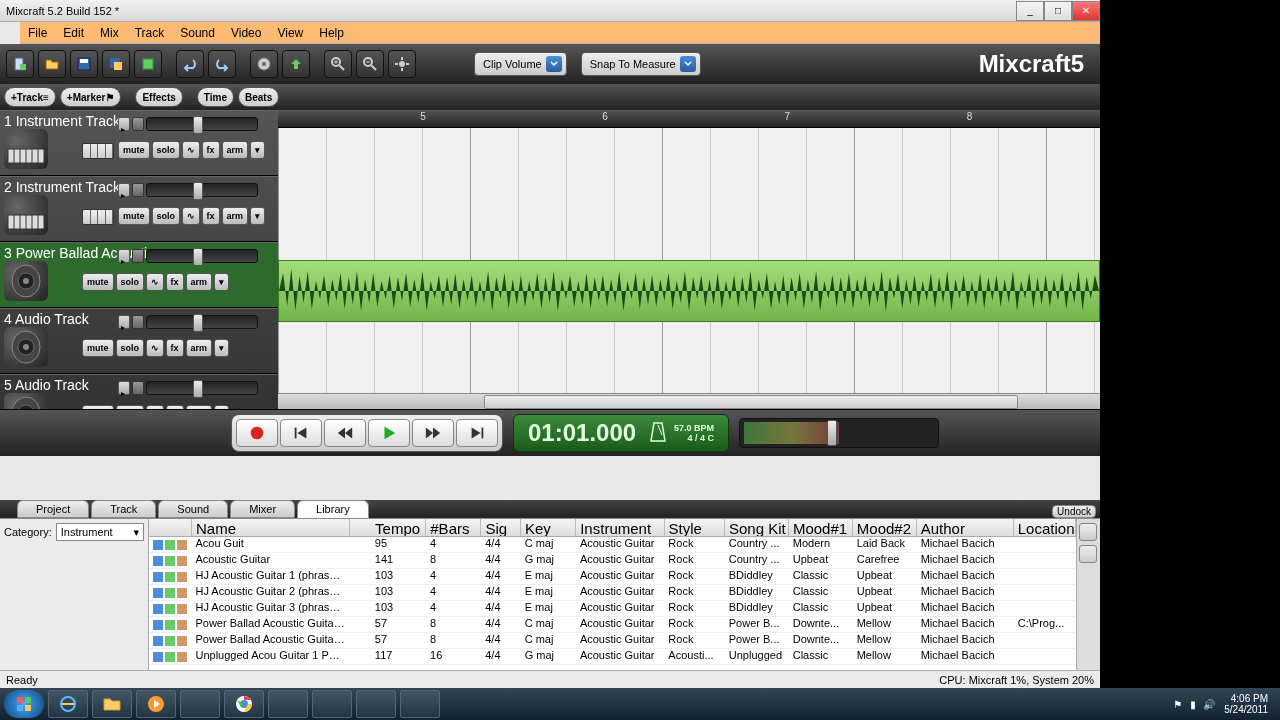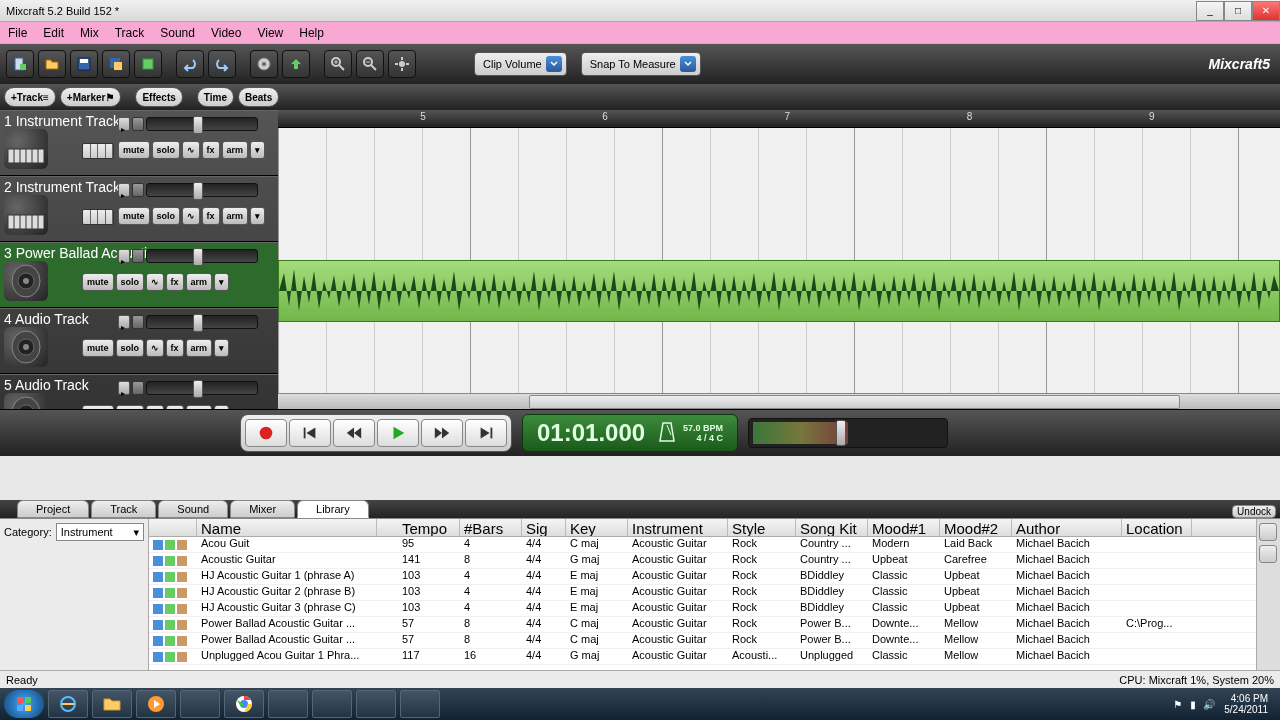--- a/index.html
+++ b/index.html
@@ -1,31 +1,31 @@
 <!DOCTYPE html>
 <html><head>
 <meta charset="utf-8">
 <style>
 * { margin: 0; padding: 0; box-sizing: border-box; font-family: Tahoma, sans-serif; }
 html, body { width: 1280px; height: 720px; overflow: hidden; background: #000; }
-.window { width: 1280px; height: 688px; background: #e8e8e8; display: flex; flex-direction: column; }
+.window { width: 1100px; height: 688px; background: #e8e8e8; display: flex; flex-direction: column; }
 .titlebar { height: 22px; background: linear-gradient(#f0f0f0,#d9d9d9); display: flex; align-items: center; border-bottom: 1px solid #aaa; }
 .titlebar-text { font-size: 11px; padding-left: 6px; flex: 1; }
 .winbtns { display: flex; }
 .winbtn { width: 28px; height: 20px; border: 1px solid #888; background: linear-gradient(#f5f5f5,#ddd); font-size: 10px; text-align: center; line-height: 18px; cursor: pointer; }
 .winbtn.close { background: linear-gradient(#f77,#d33); color: #fff; }
-.menubar { height: 22px; background: #f9a8d4; display: flex; align-items: center; border-bottom: 1px solid #bbb; }
+.menubar { height: 22px; background: #fdba74; display: flex; align-items: center; border-bottom: 1px solid #bbb; margin-left: 20px; }
 .menuitem { padding: 0 8px; font-size: 12px; height: 20px; line-height: 20px; cursor: pointer; }
 .toolbar { height: 40px; background: linear-gradient(#555,#222); display: flex; align-items: center; padding: 0 6px; gap: 4px; position: relative; }
 .tbtn { width: 28px; height: 28px; background: linear-gradient(#555,#333); border: 1px solid #111; border-radius: 4px; display: flex; align-items: center; justify-content: center; cursor: pointer; }
 .tbtn svg { width: 16px; height: 16px; }
 .tsep { width: 6px; }
 .dropdown { display: flex; align-items: center; background: linear-gradient(#eee,#ccc); border: 1px solid #555; border-radius: 4px; height: 24px; padding: 0 4px 0 8px; font-size: 11px; cursor: pointer; gap: 4px; }
 .dropdown .dd-arrow { width: 16px; height: 16px; background: linear-gradient(#4a90d9,#2a5a9a); border-radius: 3px; display: flex; align-items: center; justify-content: center; }
-.logo { position: absolute; right: 10px; color: #fff; font-size: 14px; font-style: italic; font-weight: bold; }
+.logo { position: absolute; right: 16px; color: #fff; font-size: 24px; font-weight: bold; }
 
 .tcstrip { height: 26px; background: linear-gradient(#555,#222); display: flex; align-items: center; padding: 0 4px; gap: 4px; }
 .pill { height: 20px; background: linear-gradient(#eee,#ccc); border: 1px solid #555; border-radius: 10px; font-size: 10px; padding: 0 6px; display: flex; align-items: center; cursor: pointer; font-weight: bold; }
 
 .trackarea { height: 300px; display: flex; background: #333; border-bottom: 1px solid #000; overflow: hidden; }
 .trackpanel { width: 278px; background: linear-gradient(#555,#333); overflow: hidden; }
 .track { height: 66px; border-top: 1px solid #666; border-bottom: 1px solid #000; position: relative; }
 .track.selected { background: #2d6b2d; }
 .trackname { font-size: 14px; color: #fff; padding: 2px 4px; }
 .trackrow1 { position: absolute; top: 6px; left: 118px; display: flex; align-items: center; gap: 2px; }
@@ -44,21 +44,21 @@
 .ruler { height: 18px; background: linear-gradient(#555,#222); border-bottom: 1px solid #000; position: relative; }
 .ruler .tick { position: absolute; font-size: 10px; color: #ddd; top: 1px; }
 .gridline { position: absolute; top: 18px; bottom: 0; width: 1px; background: #ccc; }
 .gridline.major { background: #999; }
 .clip { position: absolute; background: linear-gradient(#a4dc7b,#72b64a); border: 1px solid #3a7a1a; overflow: hidden; }
 .waveform { position: absolute; inset: 0; }
 .waveform svg { width: 100%; height: 100%; }
 .hscroll { height: 16px; background: linear-gradient(#ddd,#bbb); position: absolute; bottom: 0; left: 0; right: 0; border-top: 1px solid #888; display: flex; }
 .hscroll .thumb { position: absolute; left: 25%; right: 10%; height: 14px; top: 1px; background: linear-gradient(#eee,#ccc); border: 1px solid #888; border-radius: 2px; }
 
-.transport { height: 46px; background: linear-gradient(#555,#222); display: flex; align-items: center; padding: 0 10px; gap: 10px; }
+.transport { height: 46px; background: linear-gradient(#555,#222); display: flex; align-items: center; padding: 0 1px; gap: 10px; }
 .tbtngroup { display: flex; background: linear-gradient(#eee,#ccc); border: 1px solid #555; border-radius: 8px; padding: 4px; gap: 2px; }
 .transbtn { width: 42px; height: 28px; background: linear-gradient(#fff,#ddd); border: 1px solid #888; border-radius: 4px; display: flex; align-items: center; justify-content: center; cursor: pointer; }
 .transbtn svg { width: 18px; height: 18px; }
 .recbtn circle { fill: #d22; }
 .playbtn polygon { fill: #2a2; }
 .timedisp { background: linear-gradient(#3d8b3d,#1a5a1a); border: 1px solid #0a3a0a; border-radius: 6px; color: #dfffdf; font-family: "Courier New", monospace; font-weight: bold; font-size: 24px; padding: 4px 14px; display: flex; align-items: center; gap: 12px; }
 .timedisp .meta { font-size: 9px; line-height: 10px; text-align: right; }
 .mastermeter { width: 200px; height: 30px; background: #222; border: 1px solid #111; border-radius: 4px; display: flex; align-items: center; padding: 0 4px; position: relative; }
 .mastermeter .bar { height: 22px; width: 50%; background: linear-gradient(90deg,#5c5,#cc5,#c55); opacity: 0.5; }
 .mastermeter .handle { position: absolute; left: 44%; width: 10px; height: 26px; background: linear-gradient(#eee,#aaa); border: 1px solid #555; border-radius: 2px; }

